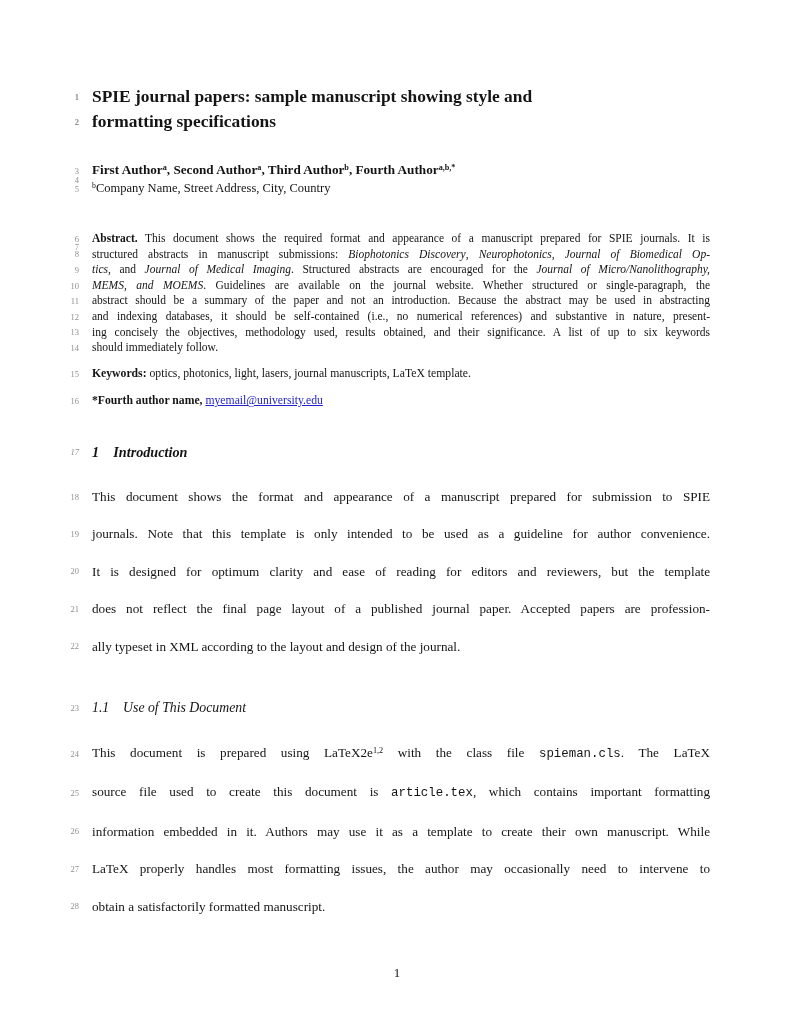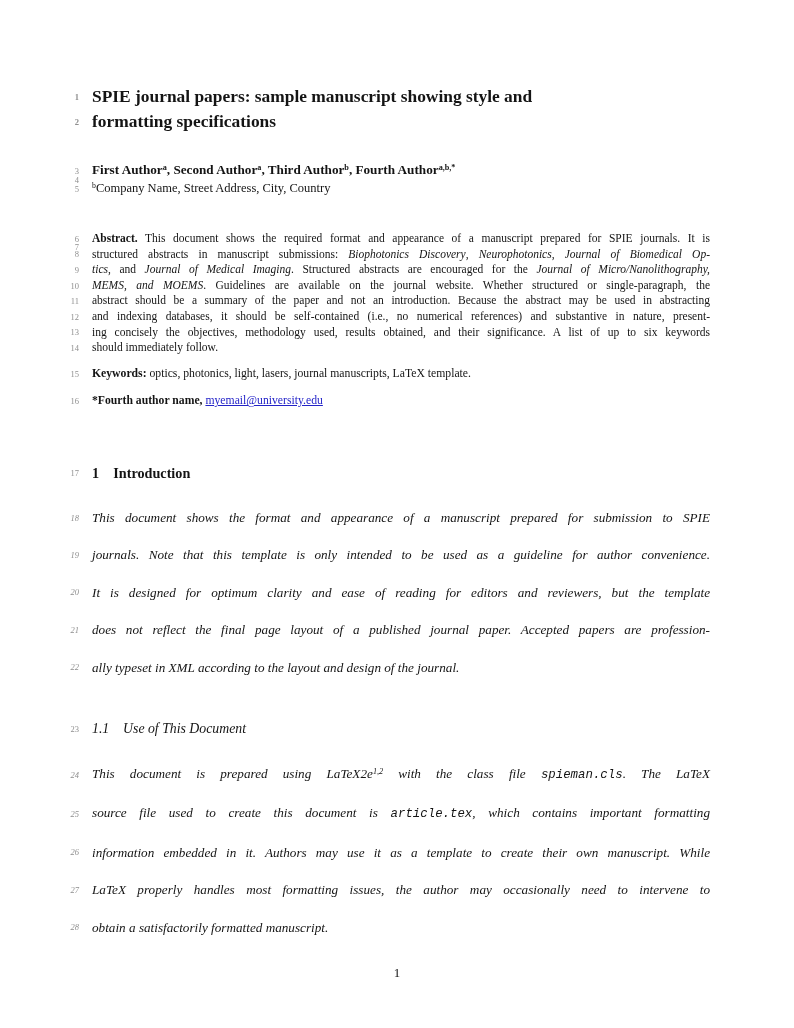--- a/index.html
+++ b/index.html
@@ -27,23 +27,23 @@
   .m { font-family: "Liberation Mono", "DejaVu Sans Mono", monospace; font-size: 0.94em; }
   .sup { font-size: 0.62em; position: relative; top: -0.5em; }
   a.lnk { color: var(--link-color, #2323c8); text-decoration: underline; cursor: pointer; }
 
   .title      { font-size: 17.4px; font-weight: bold; line-height: 25px; }
   .authors    { margin-top: 27px; font-size: 13.2px; line-height: 17px; }
   .affil      { font-size: 12.5px; line-height: 17px; }
   .abstract   { margin-top: 33px; font-size: 11.5px; line-height: 15.6px; }
   .keywords   { margin-top: 10px; font-size: 11.7px; line-height: 15.6px; }
   .contact    { margin-top: 12px; font-size: 11.7px; line-height: 15.6px; }
-  .section    { margin-top: 55px; font-size: 14.2px; line-height: 18px; }
+  .section    { margin-top: 34px; font-size: 14.2px; line-height: 18px; font-style: italic; }
   .subsection { margin-top: 34px; font-size: 13.8px; line-height: 18px; }
-  .bodytext   { margin-top: 17px; font-size: 13.2px; line-height: 37.4px; font-style: italic; }
+  .bodytext   { margin-top: 17px; font-size: 13.2px; line-height: 37.4px; }
 
   .footer {
     position: absolute; left: 0; right: 0; bottom: 48px;
     text-align: center; font-size: 13px; line-height: 14px;
   }
 </style>
 </head>
 <body>
 
 <div class="page">

